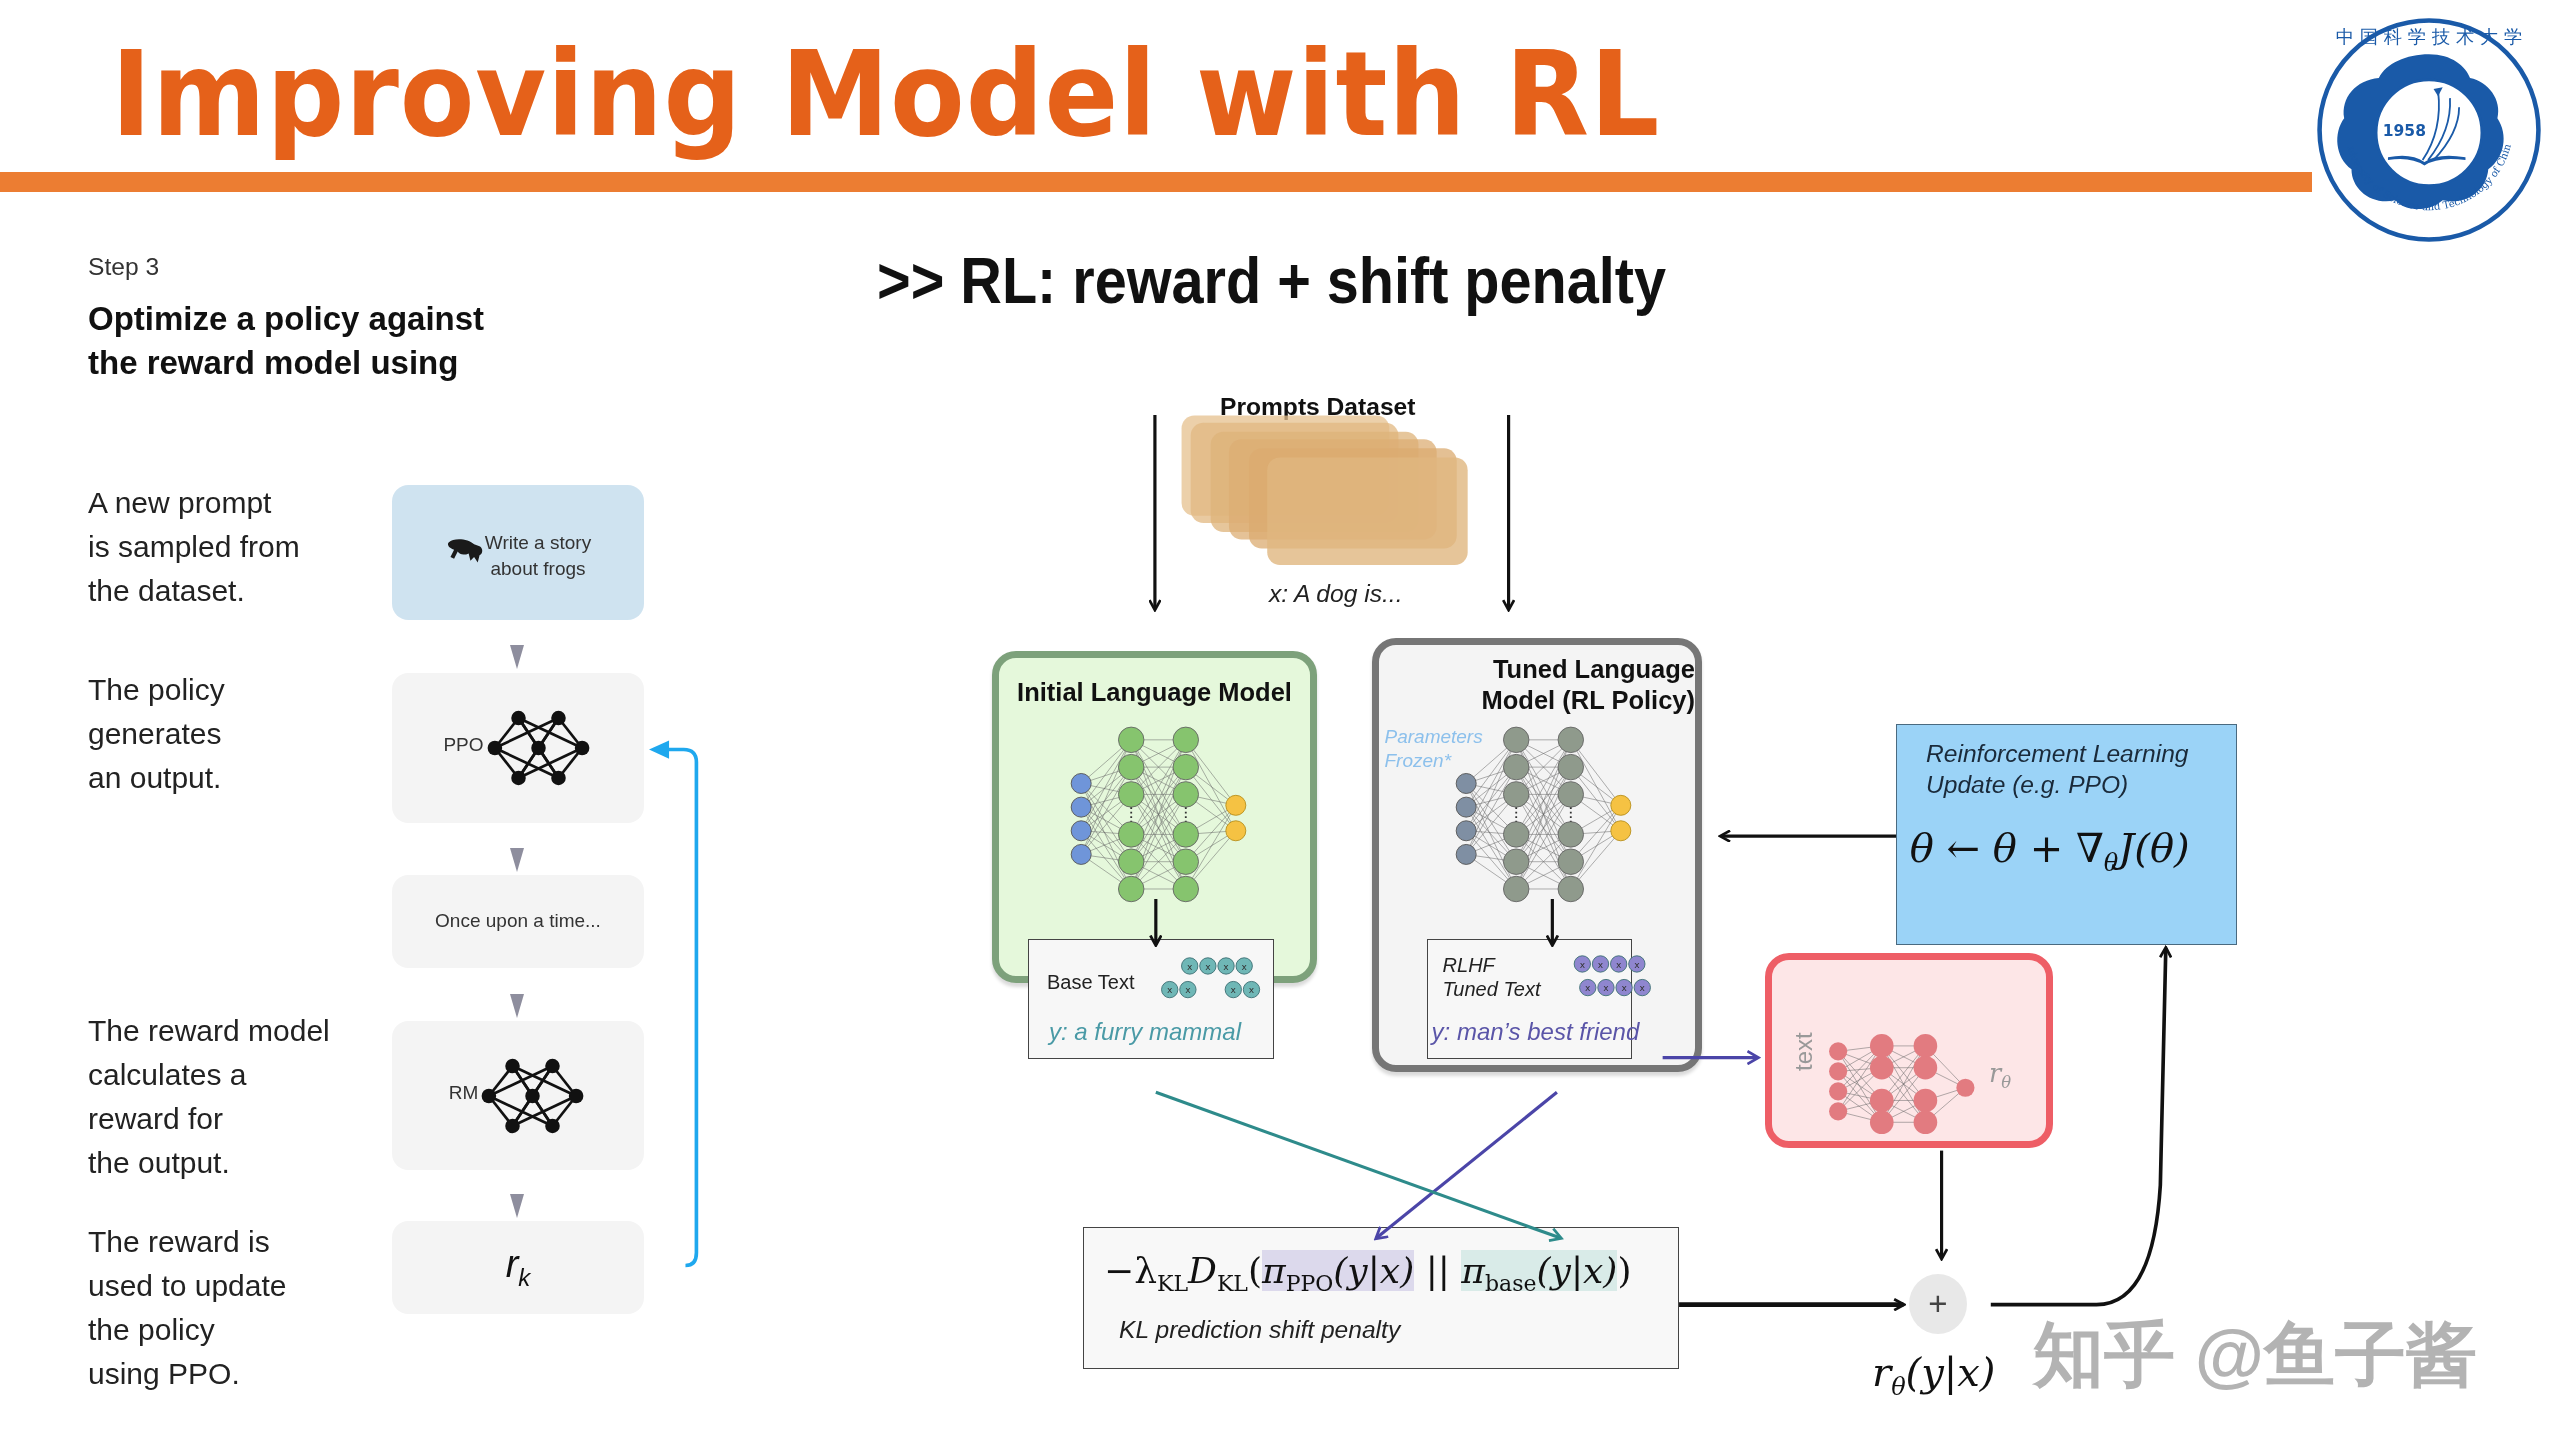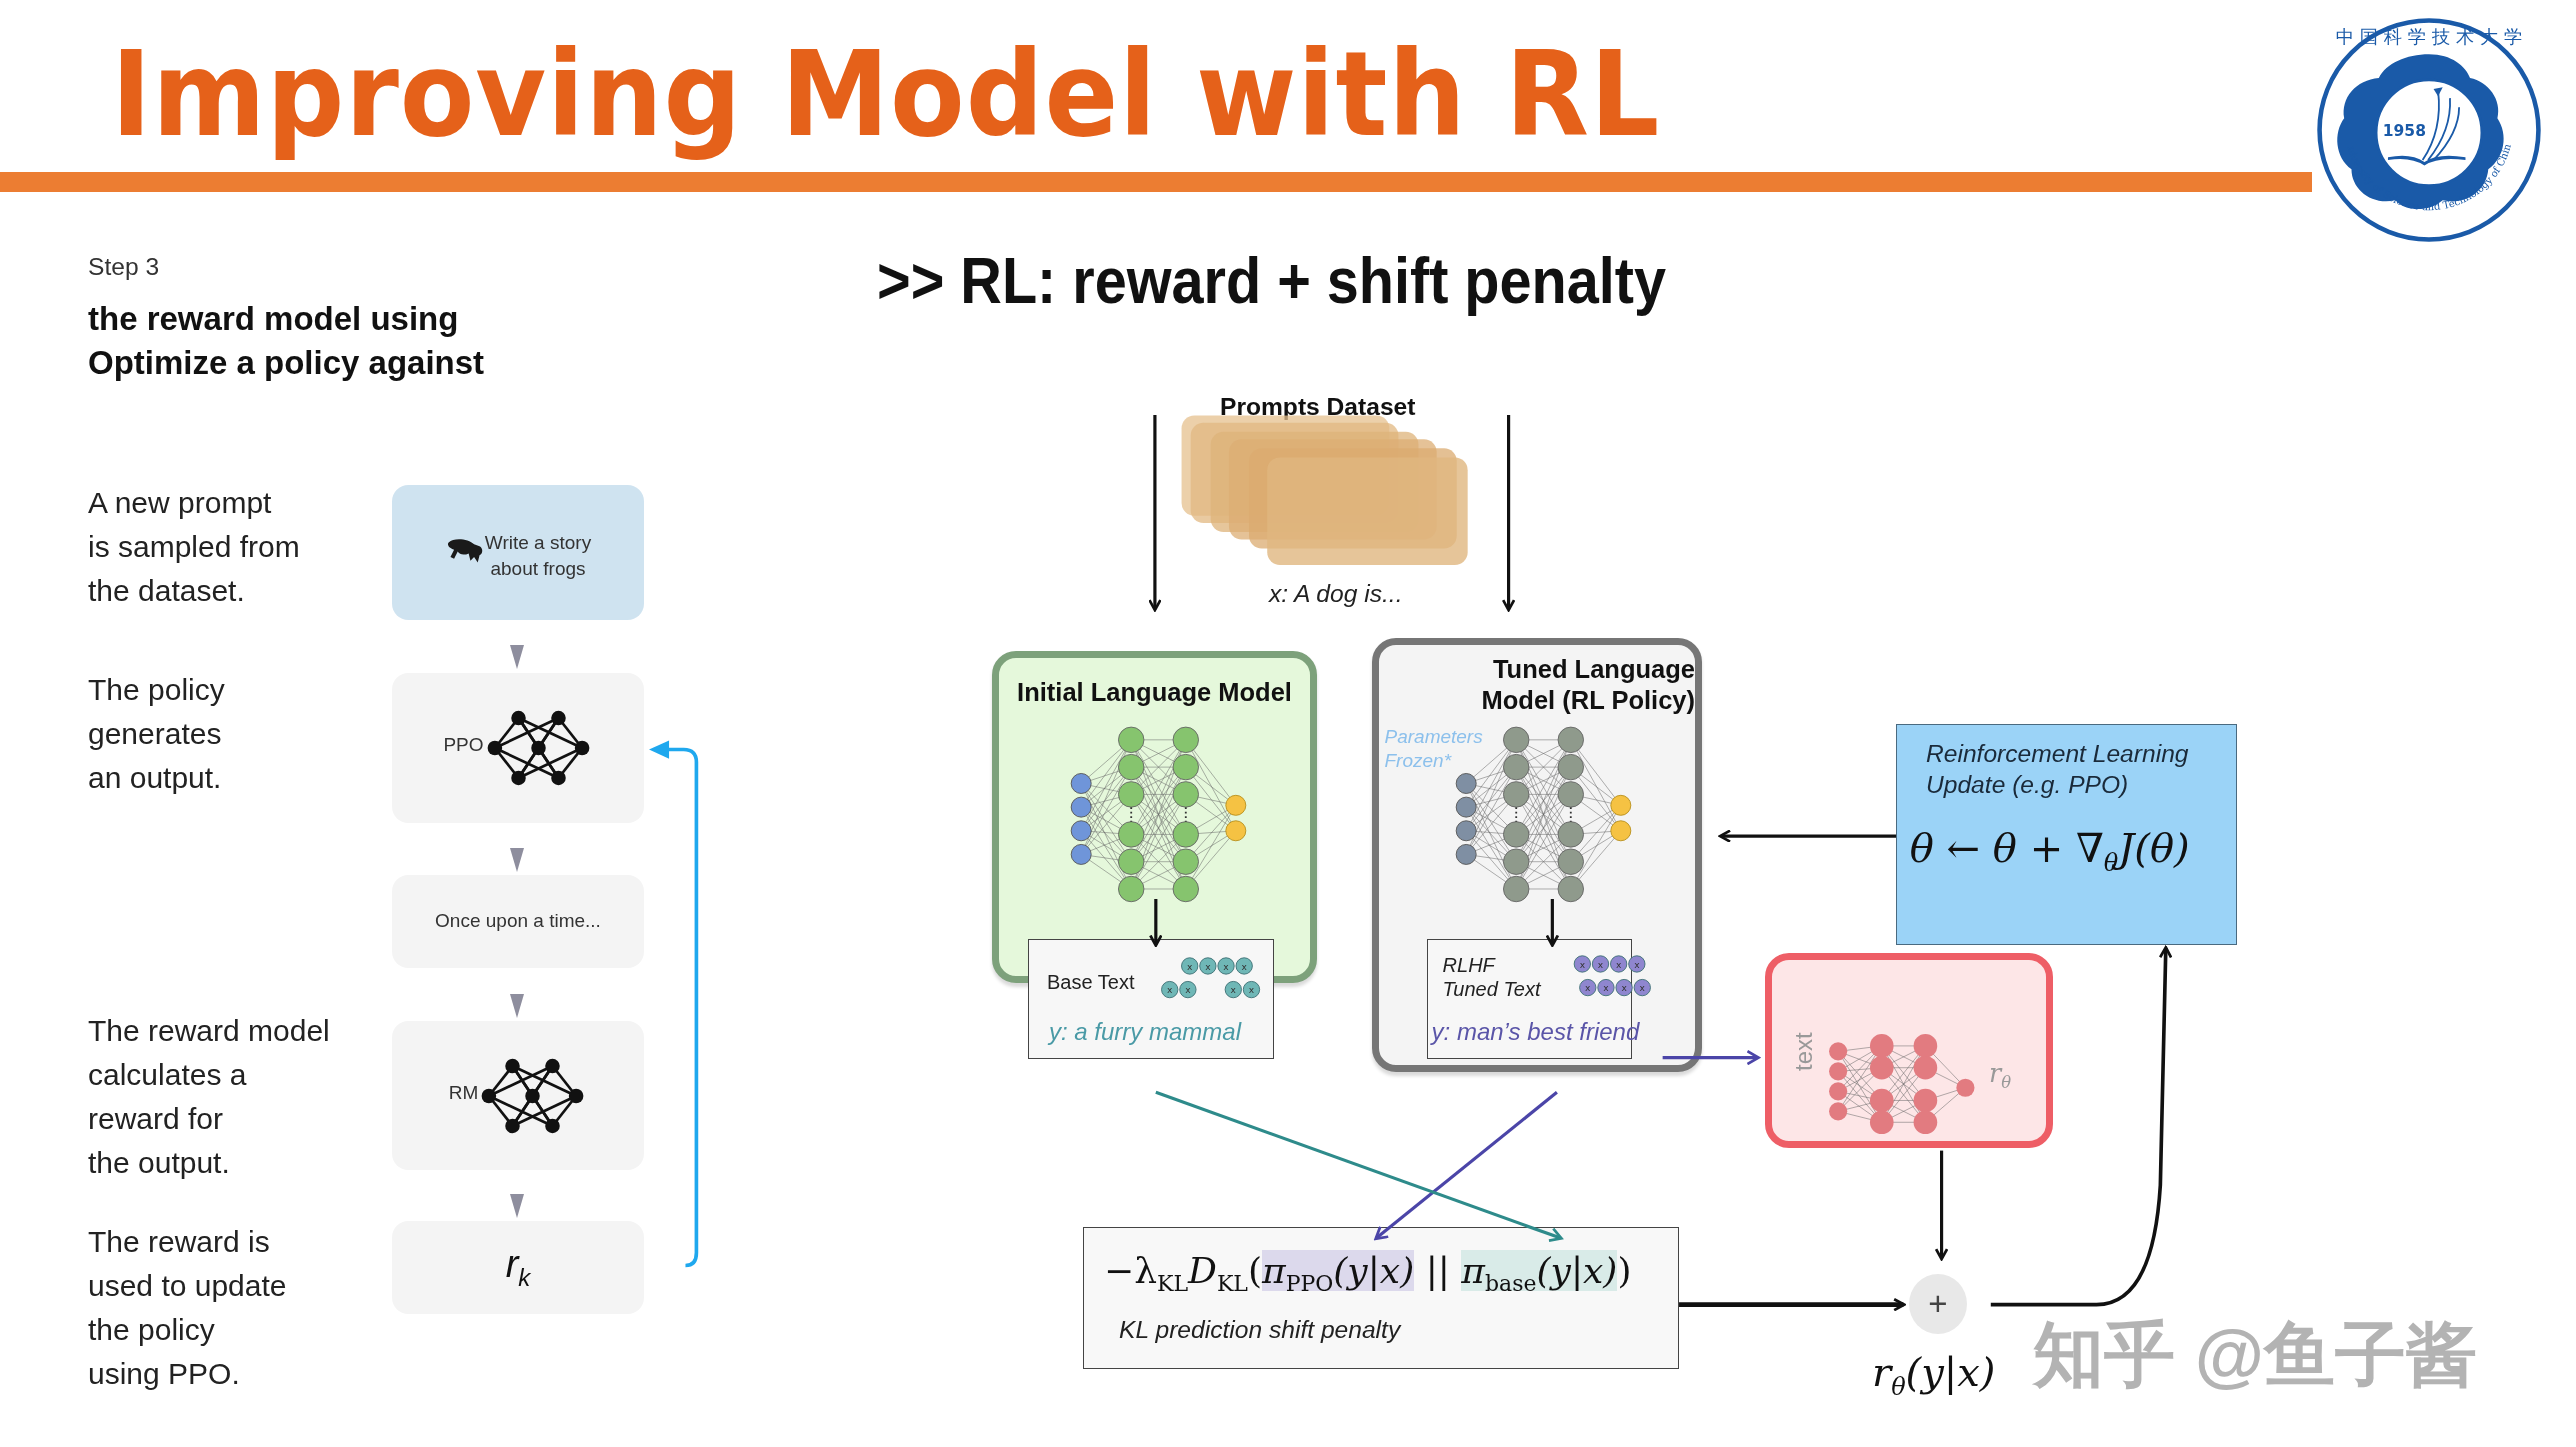--- a/index.html
+++ b/index.html
@@ -46,22 +46,22 @@
   <path d="M80 155 Q105 150 120 160 Q135 150 165 155 L165 158 Q135 154 120 164 Q105 154 80 158 Z" fill="#1a5aa8"></path>
   <path d="M118 158 Q140 125 135 82 M124 158 Q150 125 148 90 M130 158 Q158 128 158 100" stroke="#1a5aa8" stroke-width="2" fill="none"></path>
   <path d="M130 80 L140 78 L135 88" fill="#1a5aa8"></path>
   <path id="sealTextPath" d="M35 140 A92 92 0 0 0 215 140" fill="none"></path>
   <text font-size="11" fill="#1a5aa8" font-family="DejaVu Serif, serif"><textPath href="#sealTextPath" startOffset="50%" text-anchor="middle">University of Science and Technology of China</textPath></text>
   <text x="125" y="30" font-size="20" fill="#1a5aa8" text-anchor="middle" font-family="DejaVu Sans, sans-serif">中 国 科 学 技 术 大 学</text>
 </svg>
 
 <div class="abs lc-step">Step 3</div>
 <div class="abs lc-head">
+  <div>Optimize a policy against</div>
   <div>the reward model using</div>
-  <div>Optimize a policy against</div>
 </div>
 
 <div class="abs lc-desc" style="top:481px;">
   <div>A new prompt</div>
   <div>is sampled from</div>
   <div>the dataset.</div>
 </div>
 <div class="abs lc-desc" style="top:668px;">
   <div>The policy</div>
   <div>generates</div>

